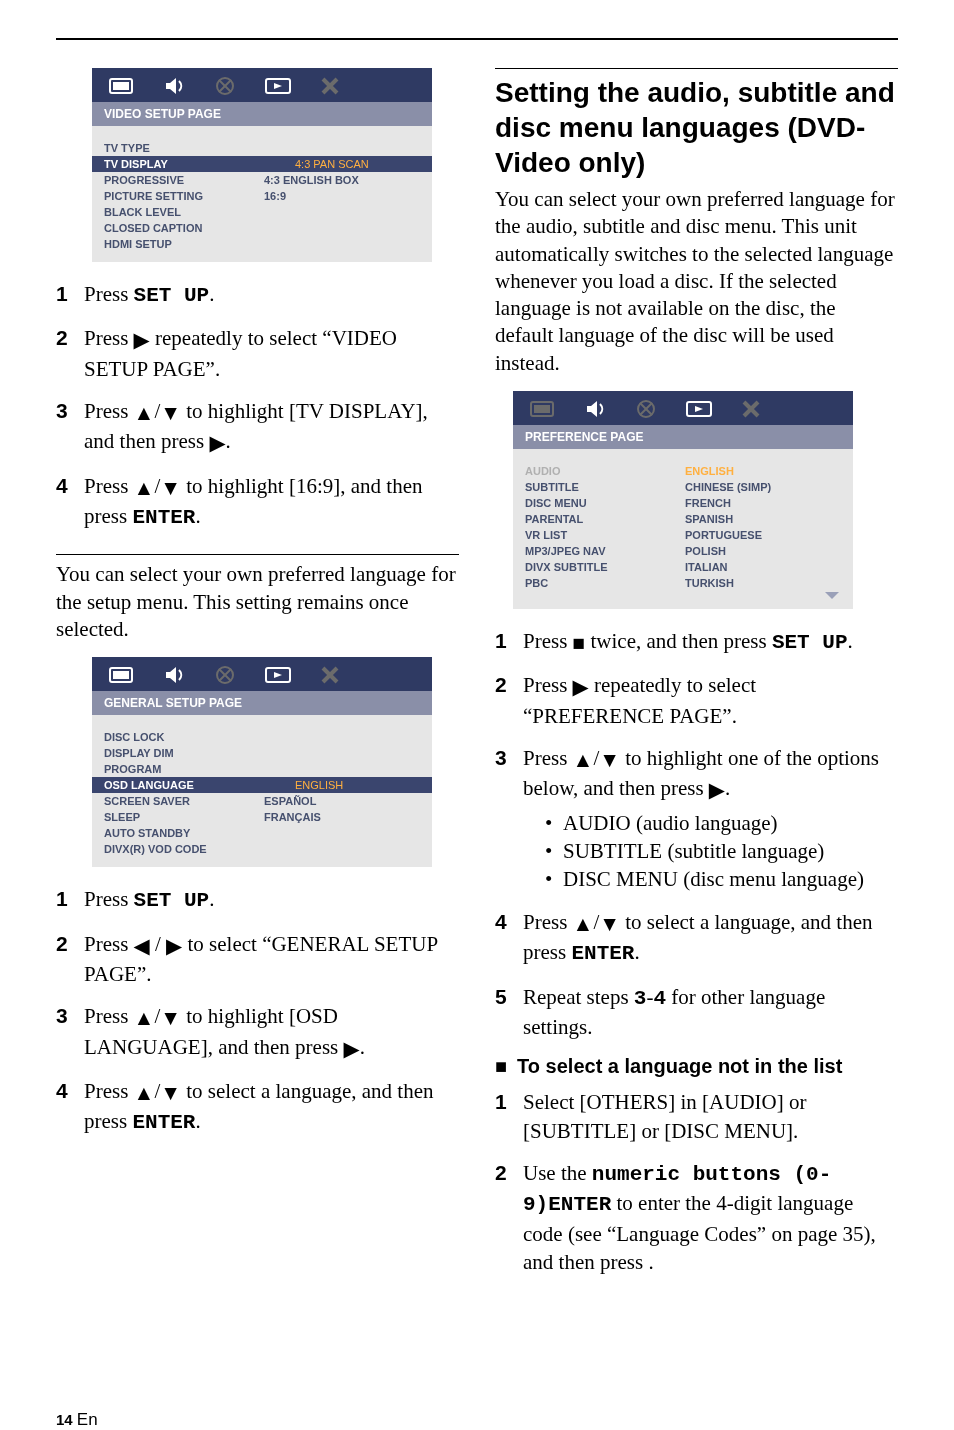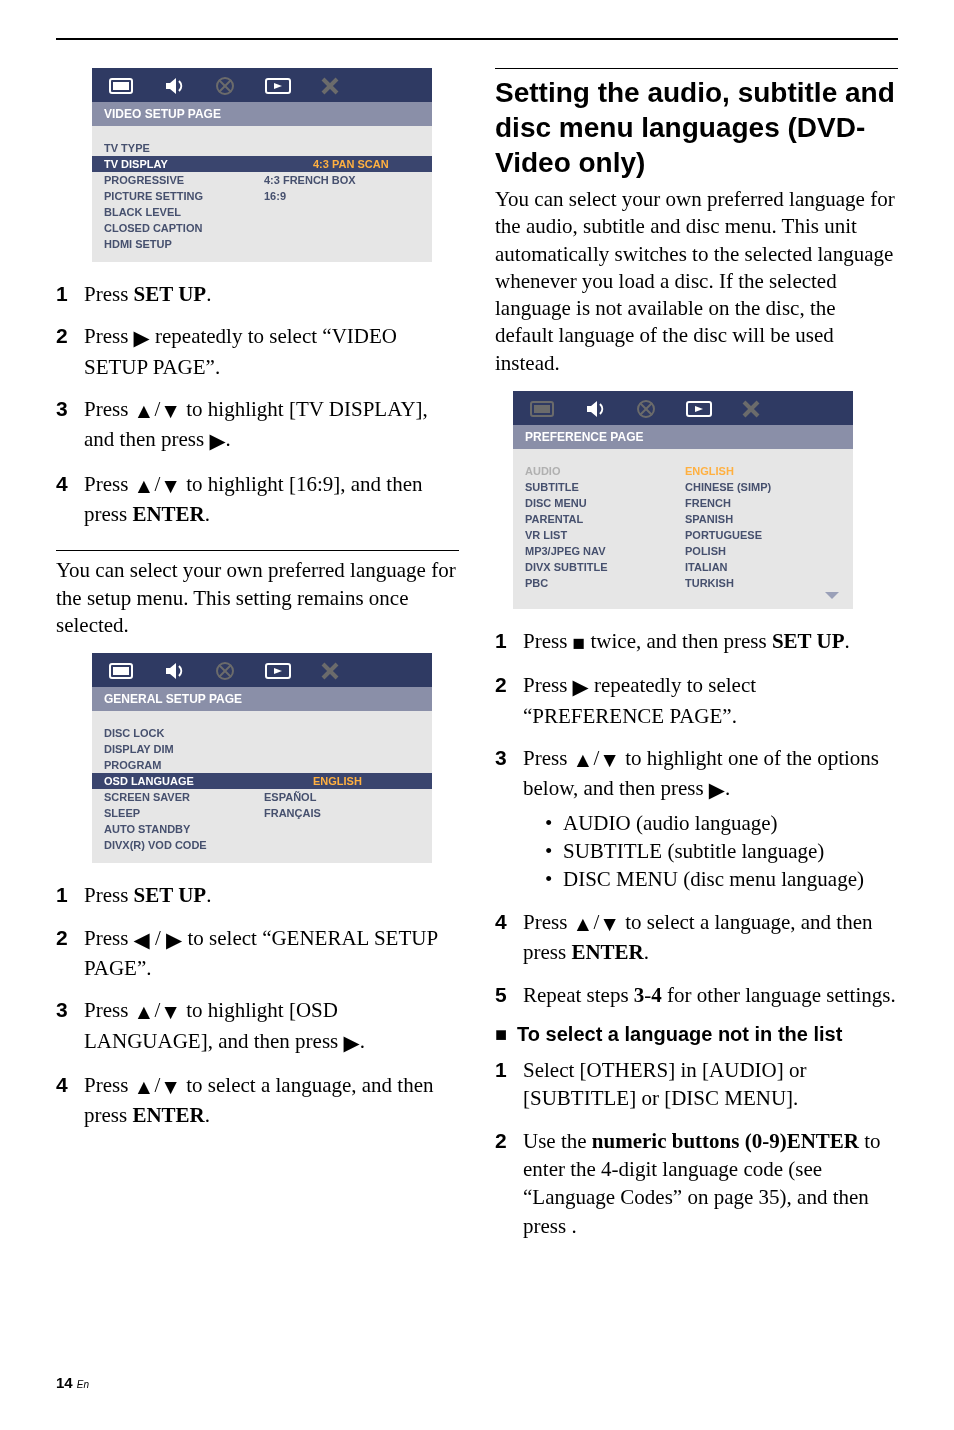--- a/index.html
+++ b/index.html
@@ -61,21 +61,21 @@
   }
   ol.steps > li .num {
     position: absolute;
     left: 0;
     top: 0;
     font-family: Arial, Helvetica, sans-serif;
     font-weight: 700;
     font-size: 21px;
   }
   .bold-sans {
-    font-family: Liberation Serif, serif;
+    font-family: Liberation Mono, monospace;
     font-weight: 700;
   }
   .sub-bullets {
     list-style: none;
     padding: 0 0 0 22px;
     margin: 4px 0 0 0;
   }
   .sub-bullets li {
     font-size: 21px;
     position: relative;
@@ -132,31 +132,31 @@
   .osd .row {
     display: flex;
     padding: 2px 12px;
     font-weight: 700;
     font-size: 11px;
     color: #46506e;
   }
   .osd .row .k { flex: 0 0 160px; }
   .osd .row .v { flex: 1 1 auto; }
   .osd .row.sel { background: #3a456e; color: #fff; gap: 31px; }
-  .osd .row.sel .v { color: #ffb040; font-weight: 700; margin-left: 18px; }
+  .osd .row.sel .v { color: #ffb040; font-weight: 400; }
   .osd .row.audio-hdr .k { color: #b0b0b0; }
   .osd .row.audio-hdr .v { color: #ffb040; }
 
   .footer {
     margin-top: 120px;
     font-family: Arial, Helvetica, sans-serif;
     font-size: 15px;
   }
   .footer .pn { font-weight: 700; margin-top: 36px; }
-  .footer .en { font-style: italic; font-size: 10px; text-align: center; }
+  .footer .en { font-size: 17px; text-align: center; }
 
   
   .chev-down {
     position: relative;
     height: 8px;
   }
   .chev-down:after {
     content:"";
     position:absolute; right:14px; bottom:0;
     width:0;height:0;border-left:7px solid transparent;border-right:7px solid transparent;border-top:7px solid #9aa0b8;
@@ -216,21 +216,21 @@
               <div class="row">
                 <span class="k">TV TYPE</span>
                 <span class="v"></span>
               </div>
               <div class="row sel">
                 <span class="k">TV DISPLAY</span>
                 <span class="v">4:3 PAN SCAN</span>
               </div>
               <div class="row">
                 <span class="k">PROGRESSIVE</span>
-                <span class="v">4:3 FRENCH BOX</span>
+                <span class="v">4:3 ENGLISH BOX</span>
               </div>
               <div class="row">
                 <span class="k">PICTURE SETTING</span>
                 <span class="v">16:9</span>
               </div>
               <div class="row">
                 <span class="k">BLACK LEVEL</span>
                 <span class="v"></span>
               </div>
               <div class="row">

